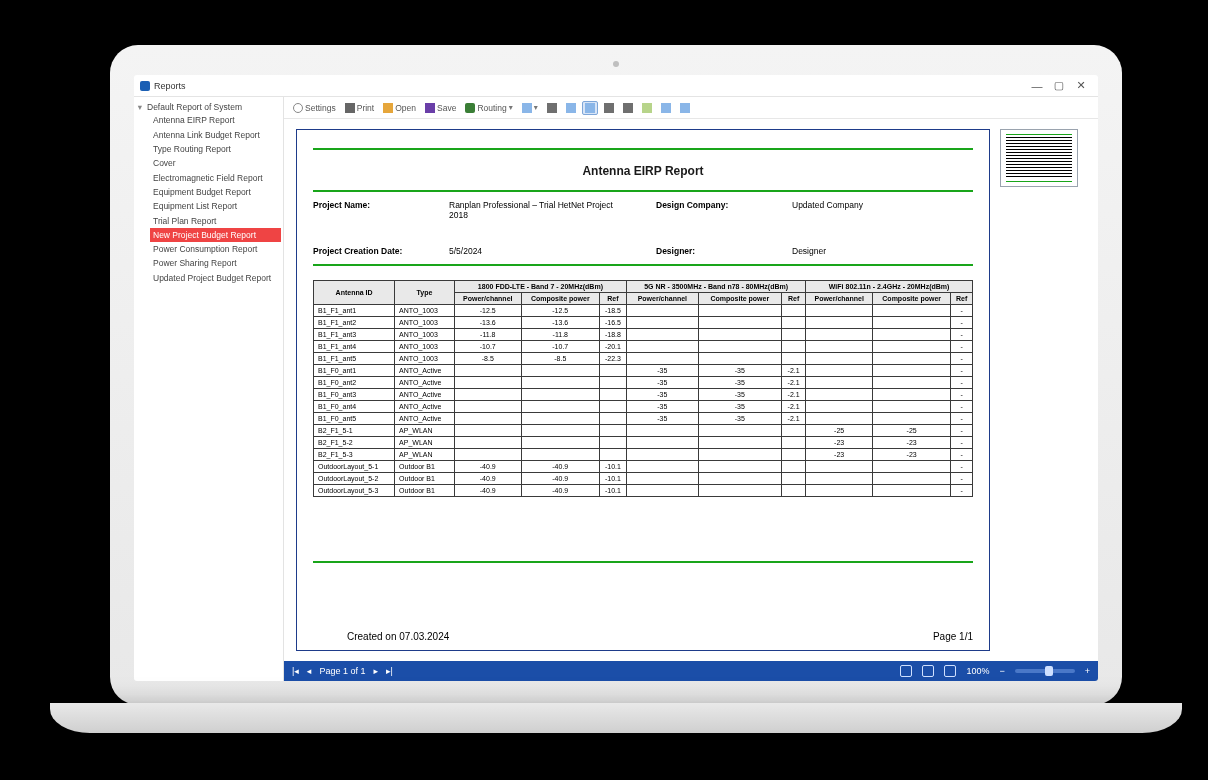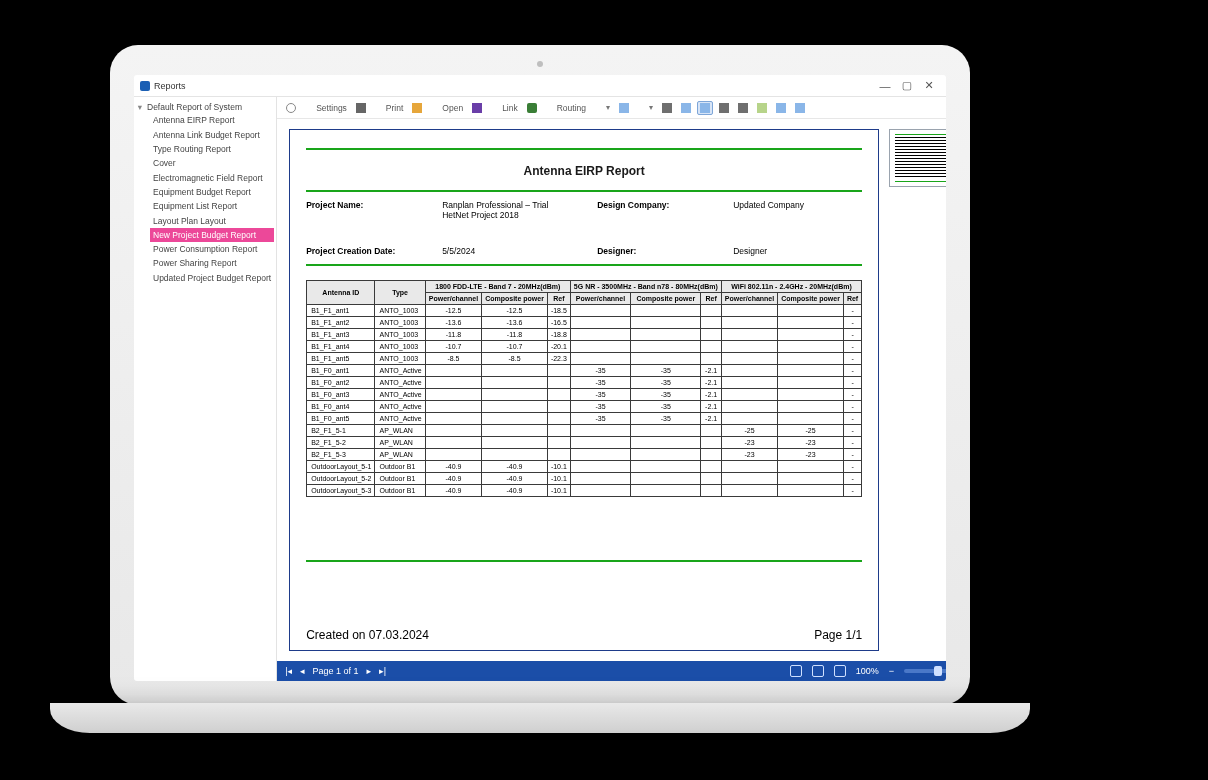--- a/index.html
+++ b/index.html
@@ -9,21 +9,21 @@
     font-size: 10px;
     width: 1208px;
     height: 780px;
     overflow: hidden;
     position: relative;
   }
   .laptop {
     position: absolute;
     left: 110px;
     top: 45px;
-    width: 860px;
+    width: 1012px;
     height: 660px;
     background: linear-gradient(#f4f4f4,#e8e8e8);
     border-radius: 28px;
     box-shadow: 0 40px 100px rgba(0,0,0,.6);
   }
   .laptop::after{
     content:'';
     position:absolute;
     left:-60px; right:-60px;
     bottom:-28px;
@@ -64,30 +64,30 @@
     border-right:1px solid #e3e3e3;
     padding:4px 2px;
     font-size:8.5px;
     color:#444;
     line-height:1.45;
   }
   .tree-root{display:flex;align-items:center;gap:3px;}
   .tree-caret{width:8px;text-align:center;color:#888;}
   .tree-children{padding-left:14px;}
   .tree-item{padding:1px 3px;white-space:nowrap;overflow:hidden;text-overflow:ellipsis;}
-  .tree-item.selected{background:#ec4899;color:#fff;}
+  .tree-item.selected{background:#ef4444;color:#fff;}
   .main{flex:1;display:flex;flex-direction:column;position:relative;}
   .toolbar{
     height:22px;
     display:flex;align-items:center;gap:3px;
     padding:0 6px;
     font-size:8.5px;color:#555;
     border-bottom:1px solid #e7e7e7;
   }
-  .tbtn{display:flex;align-items:center;gap:20px;padding:2px 3px;border-radius:2px;}
+  .tbtn{display:flex;align-items:center;gap:2px;padding:2px 3px;border-radius:2px;}
   .tbtn.active{background:#d8e5f7;border:1px solid #7ea6d8;padding:1px 2px;}
   .ico{width:10px;height:10px;display:inline-block;}
   .ico-gear{border:1px solid #888;border-radius:50%;}
   .ico-print{background:#666;}
   .ico-open{background:#e6a63b;}
   .ico-save{background:#6a3ea8;}
   .ico-export{background:#3a7e36;border-radius:2px;}
   .ico-mini{background:#8ab6e8;}
   .ico-mini.b{background:#6f6f6f;}
   .ico-mini.c{background:#b7d48a;}
@@ -102,21 +102,21 @@
     display:flex;flex-direction:column;
   }
   .green-rule{height:2px;background:#19a51a;margin:4px 0;}
   .report-title{text-align:center;font-size:12px;font-weight:bold;margin:10px 0 8px;color:#1a1a1a;}
   .meta{display:grid;grid-template-columns:110px 1fr 110px 1fr;font-size:8.5px;row-gap:4px;margin:4px 0 4px;gap:26px;}
   .meta .lbl{font-weight:bold;}
   .tbl{border-collapse:collapse;width:100%;font-size:7px;margin-top:10px;}
   .tbl th,.tbl td{border:1px solid #3a3a3a;padding:2px 3px;text-align:center;white-space:nowrap;}
   .tbl th{background:#e9e9e9;font-weight:bold;}
   .tbl td:first-child, .tbl td:nth-child(2){text-align:left;padding-left:4px;}
-  .footer-row{margin-top:auto;font-size:12px;display:flex;justify-content:space-between;}
+  .footer-row{margin-top:auto;font-size:10px;display:flex;justify-content:space-between;margin-left:34px;}
   .watermark{color:#d63a93;font-size:8.5px;margin-top:4px;}
   .thumbs{
     width:86px;display:flex;flex-direction:column;gap:6px;align-items:flex-start;
   }
   .thumb{
     width:78px;height:58px;border:1px solid #9aa3ae;background:#fff;padding:4px 5px;
     display:flex;flex-direction:column;gap:2px;
   }
   .thumb .trule{height:1px;background:#19a51a;}
   .thumb .ttable{flex:1;background:repeating-linear-gradient(#000 0,#000 1px,#fff 1px,#fff 3px);}
@@ -152,21 +152,21 @@
           <span>Default Report of System</span>
         </div>
         <div class="tree-children" id="tree-children">
             <div class="tree-item">Antenna EIRP Report</div>
             <div class="tree-item">Antenna Link Budget Report</div>
             <div class="tree-item">Type Routing Report</div>
             <div class="tree-item">Cover</div>
             <div class="tree-item">Electromagnetic Field Report</div>
             <div class="tree-item">Equipment Budget Report</div>
             <div class="tree-item">Equipment List Report</div>
-            <div class="tree-item">Layout Plan Layout</div>
+            <div class="tree-item">Trial Plan Report</div>
             <div class="tree-item selected">New Project Budget Report</div>
             <div class="tree-item">Power Consumption Report</div>
             <div class="tree-item">Power Sharing Report</div>
             <div class="tree-item">Updated Project Budget Report</div>
           </div>
       </div>
 
       <div class="main">
         <div class="toolbar">
           <div class="tbtn">
@@ -176,21 +176,21 @@
           <div class="tbtn">
               <span class="ico ico-print"></span>
               <span>Print</span>
             </div>
           <div class="tbtn">
               <span class="ico ico-open"></span>
               <span>Open</span>
             </div>
           <div class="tbtn">
               <span class="ico ico-save"></span>
-              <span>Link</span>
+              <span>Save</span>
             </div>
           <div class="tbtn">
               <span class="ico ico-export"></span>
               <span>Routing</span>
               <span class="caret-down">▾</span>
             </div>
           <div class="tbtn">
               <span class="ico ico-mini"></span>
               <span class="caret-down">▾</span>
             </div>

